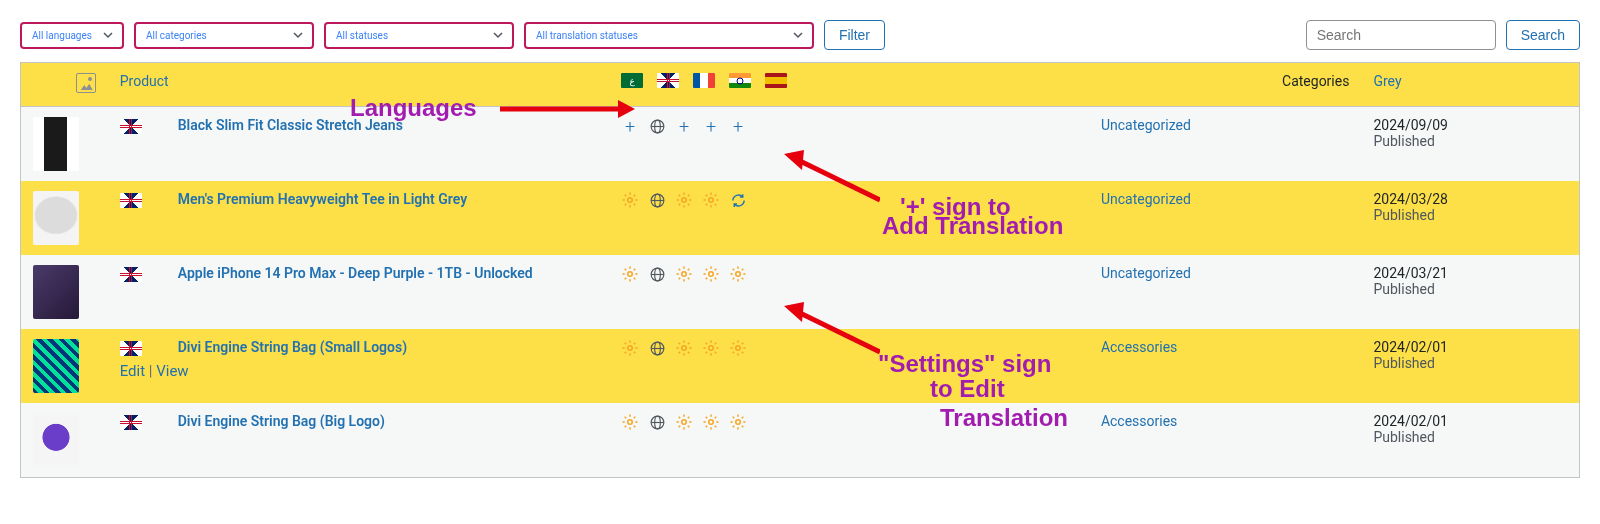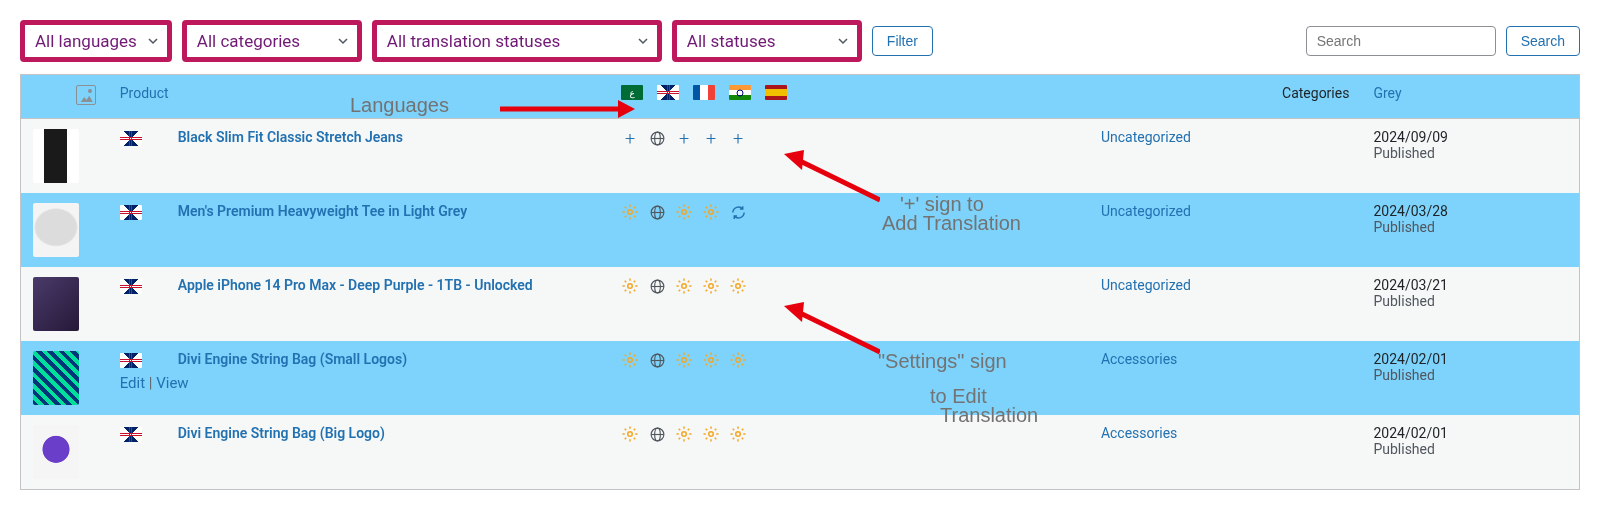--- a/index.html
+++ b/index.html
@@ -11,30 +11,30 @@
     background: #fff;
     color: #1d2327;
   }
   .toolbar {
     display: flex;
     align-items: center;
     gap: 10px;
     margin-bottom: 12px;
   }
   .select {
-    border: 5px solid #be185d;
+    border: 2px solid #be185d;
     border-radius: 4px;
     padding: 6px 30px 6px 10px;
-    font-size: 17px;
+    font-size: 10px;
     background: #fff;
     position: relative;
     display: flex;
     align-items: center;
     cursor: pointer;
-    color: #701a75;
+    color: #3b82f6;
   }
   .select .chev {
     position: absolute;
     right: 8px;
     top: 50%;
     transform: translateY(-50%);
   }
   .btn-filter {
     border: 1px solid #2271b1;
     background: #fff;
@@ -49,21 +49,21 @@
     border: 1px solid #8c8f94;
     border-radius: 4px;
     padding: 6px 10px;
     font-size: 14px;
     width: 190px;
   }
   .table {
     border: 1px solid #c3c4c7;
     border-collapse: collapse;
     width: 100%;
-    background: #7dd3fc;
+    background: #fde047;
   }
   .table th, .table td {
     padding: 10px 12px;
     text-align: left;
     vertical-align: top;
   }
   .table thead th {
     border-bottom: 1px solid #c3c4c7;
     font-weight: 400;
     color: #2271b1;
@@ -179,23 +179,23 @@
   .refresh-i svg { width: 17px; height: 17px; }
   .row-actions {
     margin-top: 6px;
     font-size: 15px;
     color: #646970;
   }
   .row-actions .link { color: #2271b1; }
   .muted { color: #50575e; }
   .annot {
     position: absolute;
-    color: #737373;
-    font-weight: 400;
-    font-size: 20px;
+    color: #a21caf;
+    font-weight: 700;
+    font-size: 24px;
     pointer-events: none;
     white-space: nowrap;
     font-family: Arial, sans-serif;
   }
   .annot-line { position: absolute; pointer-events: none; }
   .container { position: relative; width: 1560px; }
   .flags-header { display: flex; gap: 6px; }
 </style>
 </head>
 <body>
@@ -208,28 +208,28 @@
       <svg class="chev" width="12" height="12" viewBox="0 0 12 12">
           <path d="M2 4l4 4 4-4" stroke="#50575e" stroke-width="1.5" fill="none"></path>
         </svg>
     </div>
     <div class="select" style="width:180px">
       <span>All categories</span>
       <svg class="chev" width="12" height="12" viewBox="0 0 12 12">
           <path d="M2 4l4 4 4-4" stroke="#50575e" stroke-width="1.5" fill="none"></path>
         </svg>
     </div>
-    <div class="select" style="width:290px">
-      <span>All translation statuses</span>
+    <div class="select" style="width:190px">
+      <span>All statuses</span>
       <svg class="chev" width="12" height="12" viewBox="0 0 12 12">
           <path d="M2 4l4 4 4-4" stroke="#50575e" stroke-width="1.5" fill="none"></path>
         </svg>
     </div>
-    <div class="select" style="width:190px">
-      <span>All statuses</span>
+    <div class="select" style="width:290px">
+      <span>All translation statuses</span>
       <svg class="chev" width="12" height="12" viewBox="0 0 12 12">
           <path d="M2 4l4 4 4-4" stroke="#50575e" stroke-width="1.5" fill="none"></path>
         </svg>
     </div>
     <button class="btn-filter">Filter</button>
     <div class="spacer"></div>
     <input class="search-input" placeholder="Search" style="">
     <button class="btn-filter">Search</button>
   </div>
 
@@ -504,20 +504,20 @@
   </svg>
 
   <div class="annot" style="left:880px; top:173px;">'+' sign to</div>
   <div class="annot" style="left:862px; top:192px;">Add Translation</div>
   <svg class="annot-line" style="left:760px; top:128px;" width="100" height="60">
     <line x1="100" y1="52" x2="18" y2="12" stroke="#e6000d" stroke-width="5"></line>
     <polygon points="4,6 24,2 22,22" fill="#e6000d"></polygon>
   </svg>
 
   <div class="annot" style="left:858px; top:330px;">"Settings" sign</div>
-  <div class="annot" style="left:910px; top:365px;">to Edit</div>
+  <div class="annot" style="left:910px; top:355px;">to Edit</div>
   <div class="annot" style="left:920px; top:384px;">Translation</div>
   <svg class="annot-line" style="left:760px; top:280px;" width="100" height="60">
     <line x1="100" y1="52" x2="18" y2="12" stroke="#e6000d" stroke-width="5"></line>
     <polygon points="4,6 24,2 22,22" fill="#e6000d"></polygon>
   </svg>
 
 </div>
 
 </body></html>

